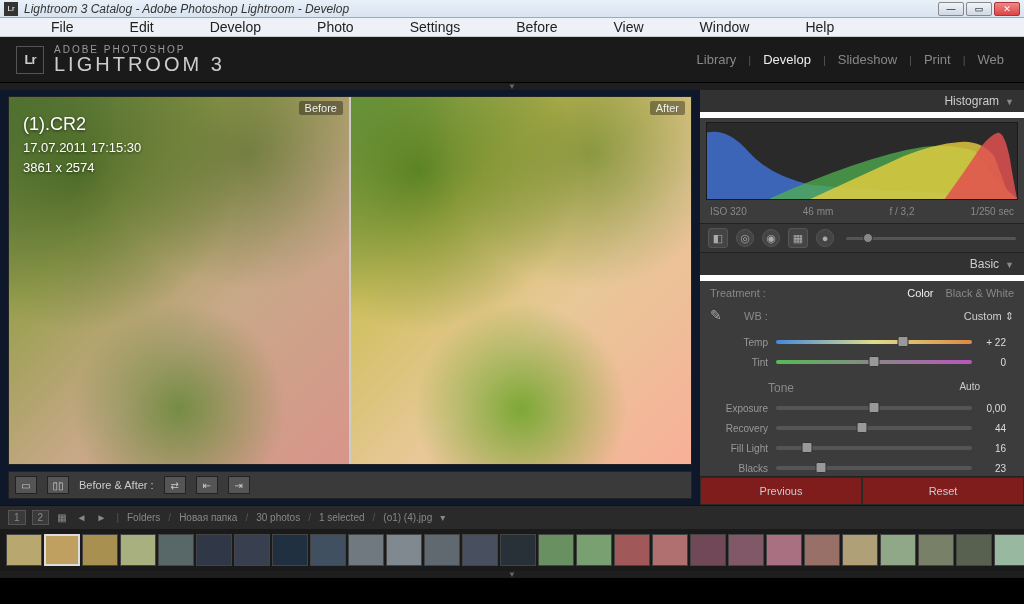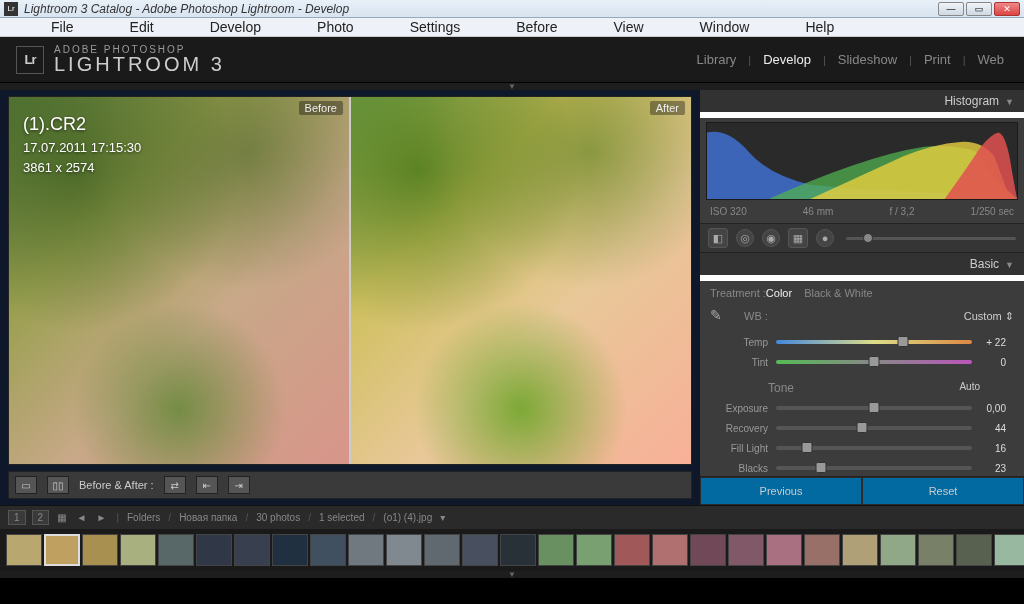--- a/index.html
+++ b/index.html
@@ -63,41 +63,41 @@
 
 
 .toolstrip { height: 30px; background: #353535; border-top: 1px solid #222; border-bottom: 1px solid #222; display: flex; align-items: center; padding: 0 8px; gap: 8px; }
 .tsbtn { width: 20px; height: 20px; border: 1px solid #555; border-radius: 3px; background: #444; cursor: pointer; display:flex;align-items:center;justify-content:center;color:#aaa;font-size:11px;}
 .tsbtn.round { border-radius: 50%; width: 18px; height: 18px; }
 .tsslider { flex: 1; height: 3px; background: #555; position: relative; border-radius: 2px; margin-left: 4px;}
 .tsslider .thumb { position: absolute; left: 10%; top: -4px; width: 10px; height: 10px; background: #888; border-radius: 50%; border:1px solid #333;}
 
 
 .basicbody { padding: 6px 10px; font-size: 11px; overflow-y: auto; flex: 1; }
-.treatrow { display: flex; align-items: center; color: #888; margin-bottom: 4px; }
+.treatrow { display: flex; justify-content: space-between; align-items: center; color: #888; margin-bottom: 4px; }
 .treatrow .opts { display: flex; gap: 12px; }
 .treatrow .opt { color: #888; cursor: pointer; }
 .treatrow .opt.active { color: #eee; }
 .wbrow { display: flex; align-items: center; margin: 8px 0; }
 .eyedrop { width: 18px; height: 18px; margin-right: 16px; color: #aaa; font-size: 14px; cursor:pointer;}
 .wblabel { color: #888; margin-right: auto; }
 .wbval { color: #ccc; cursor:pointer; }
 .sliderrow { display: flex; align-items: center; height: 18px; margin: 2px 8px; }
 .sliderrow .lbl { width: 58px; text-align: right; padding-right: 8px; color: #999; font-size: 10px; }
 .sliderrow .track { flex: 1; height: 4px; background: linear-gradient(to right, #456, #765, #885); position: relative; border-radius: 2px; cursor:pointer;}
 .sliderrow .track.plain { background: #555; }
 .sliderrow .track .thumb { position: absolute; top: -4px; width: 11px; height: 11px; background: #999; border: 1px solid #333; border-radius: 2px; transform: translateX(-50%); }
 .sliderrow .val { width: 34px; text-align: right; color: #ddd; padding-left: 6px; font-size: 10px; }
 .subhead { display: flex; justify-content: space-between; margin: 10px 0 4px 0; }
 .subhead .shl { color: #888; padding-left: 58px; font-size: 12px;}
 .subhead .shr { color: #ccc; cursor: pointer; padding-right: 34px; font-size: 10px;}
 
 
 .prevreset { display: flex; border-top: 1px solid #222; }
-.prevreset .prbtn { flex: 1; text-align: center; padding: 7px 0; background: #0369a1; color: #ccc; border: 1px solid #2a2a2a; cursor: pointer; font-size: 11px;}
+.prevreset .prbtn { flex: 1; text-align: center; padding: 7px 0; background: #7f1d1d; color: #ccc; border: 1px solid #2a2a2a; cursor: pointer; font-size: 11px;}
 
 
 .bottombar { height: 24px; background: #2a2a2a; border-top: 1px solid #111; display: flex; align-items: center; padding: 0 8px; color: #888; font-size: 10px; gap: 6px; }
 .bottombar .bbtn { background: #3a3a3a; border: 1px solid #555; padding: 1px 5px; cursor: pointer; }
 .bottombar .barrow { color:#888; cursor:pointer; padding:0 2px;}
 .bottombar .bsep { color: #555; margin: 0 2px; }
 
 .filmstrip { height: 42px; background: #1a1a1a; display: flex; align-items: center; padding: 3px 6px; gap: 2px; overflow: hidden; }
 .thumb { width: 36px; height: 32px; border: 1px solid #444; flex-shrink: 0; cursor:pointer;}
 .thumb.sel { border: 2px solid #ddd; }

